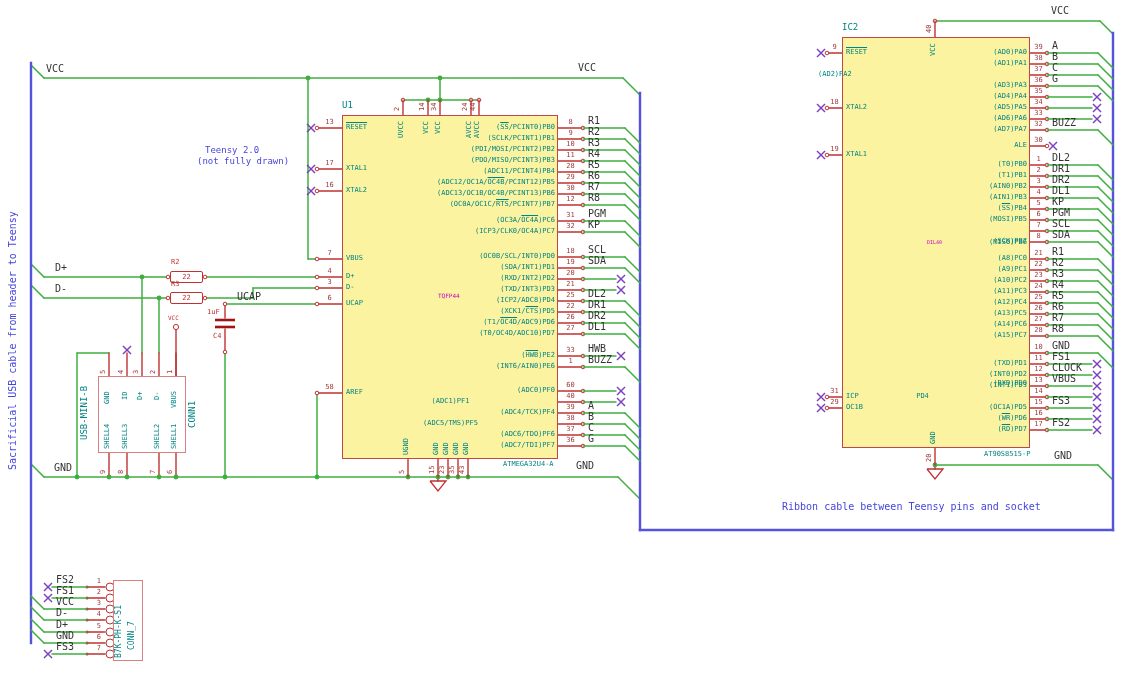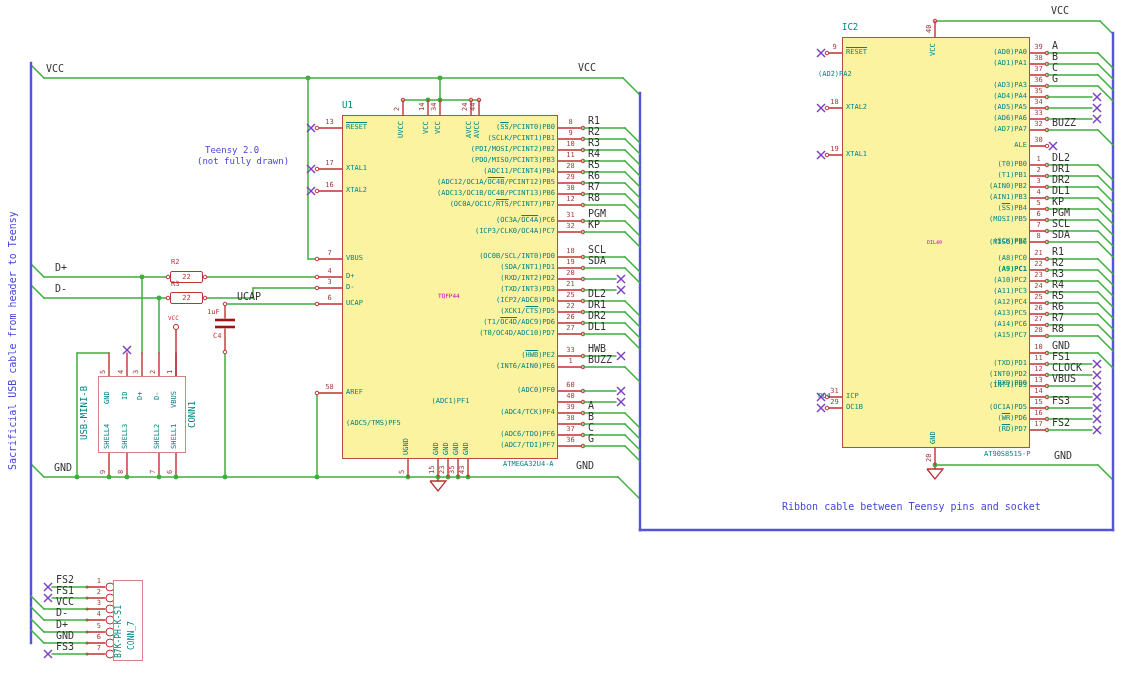--- a/index.html
+++ b/index.html
@@ -538,21 +538,21 @@
       <div class="t pin-name" style="left: 346px; top: 363px; width: 209px; text-align: right;"><span></span><span>(INT6/AIN0)PE6</span></div>
       <div class="t net" style="left: 588px; top: 355px;"><span>BUZZ</span></div>
       <div class="t pin-num" style="left: 558px; top: 382px; width: 25px; text-align: center;"><span>60</span></div>
       <div class="t pin-name" style="left: 346px; top: 387px; width: 209px; text-align: right;"><span></span><span>(ADC0)PF0</span></div>
       <div class="t pin-num" style="left: 558px; top: 393px; width: 25px; text-align: center;"><span>40</span></div>
       <div class="t pin-name" style="left: 346px; top: 398px; width: 209px; text-align: center;"><span></span><span>(ADC1)PF1</span></div>
       <div class="t pin-num" style="left: 558px; top: 404px; width: 25px; text-align: center;"><span>39</span></div>
       <div class="t pin-name" style="left: 346px; top: 409px; width: 209px; text-align: right;"><span></span><span>(ADC4/TCK)PF4</span></div>
       <div class="t net" style="left: 588px; top: 401px;"><span>A</span></div>
       <div class="t pin-num" style="left: 558px; top: 415px; width: 25px; text-align: center;"><span>38</span></div>
-      <div class="t pin-name" style="left: 346px; top: 420px; width: 209px; text-align: left;"><span></span><span>(ADC5/TMS)PF5</span></div>
+      <div class="t pin-name" style="left: 346px; top: 420px; width: 209px; text-align: center;"><span></span><span>(ADC5/TMS)PF5</span></div>
       <div class="t net" style="left: 588px; top: 412px;"><span>B</span></div>
       <div class="t pin-num" style="left: 558px; top: 426px; width: 25px; text-align: center;"><span>37</span></div>
       <div class="t pin-name" style="left: 346px; top: 431px; width: 209px; text-align: right;"><span></span><span>(ADC6/TDO)PF6</span></div>
       <div class="t net" style="left: 588px; top: 423px;"><span>C</span></div>
       <div class="t pin-num" style="left: 558px; top: 437px; width: 25px; text-align: center;"><span>36</span></div>
       <div class="t pin-name" style="left: 346px; top: 442px; width: 209px; text-align: right;"><span></span><span>(ADC7/TDI)PF7</span></div>
       <div class="t net" style="left: 588px; top: 434px;"><span>G</span></div>
       <div class="t pin-num" style="left: 317px; top: 119px; width: 25px; text-align: center;"><span>13</span></div>
       <div class="t pin-name" style="left: 346px; top: 124px;"><span></span><span></span><span class="ov">RESET</span><span></span></div>
       <div class="t pin-num" style="left: 317px; top: 160px; width: 25px; text-align: center;"><span>17</span></div>
@@ -637,21 +637,21 @@
       <div class="t pin-num" style="left: 1030px; top: 222px; width: 17px; text-align: center;"><span>7</span></div>
       <div class="t pin-name" style="left: 818px; top: 227px; width: 209px; text-align: right; margin-top: 12px;"><span></span><span>(MISO)PB6</span></div>
       <div class="t net" style="left: 1052px; top: 219px;"><span>SCL</span></div>
       <div class="t pin-num" style="left: 1030px; top: 233px; width: 17px; text-align: center;"><span>8</span></div>
       <div class="t pin-name" style="left: 818px; top: 238px; width: 209px; text-align: right;"><span></span><span>(SCK)PB7</span></div>
       <div class="t net" style="left: 1052px; top: 230px;"><span>SDA</span></div>
       <div class="t pin-num" style="left: 1030px; top: 250px; width: 17px; text-align: center;"><span>21</span></div>
       <div class="t pin-name" style="left: 818px; top: 255px; width: 209px; text-align: right;"><span></span><span>(A8)PC0</span></div>
       <div class="t net" style="left: 1052px; top: 247px;"><span>R1</span></div>
       <div class="t pin-num" style="left: 1030px; top: 261px; width: 17px; text-align: center;"><span>22</span></div>
-      <div class="t pin-name" style="left: 818px; top: 266px; width: 209px; text-align: right; font-weight: bold;"><span></span><span>(A9)PC1</span></div>
+      <div class="t pin-name" style="left: 818px; top: 266px; width: 209px; text-align: right;"><span></span><span>(A9)PC1</span></div>
       <div class="t net" style="left: 1052px; top: 258px;"><span>R2</span></div>
       <div class="t pin-num" style="left: 1030px; top: 272px; width: 17px; text-align: center;"><span>23</span></div>
       <div class="t pin-name" style="left: 818px; top: 277px; width: 209px; text-align: right;"><span></span><span>(A10)PC2</span></div>
       <div class="t net" style="left: 1052px; top: 269px;"><span>R3</span></div>
       <div class="t pin-num" style="left: 1030px; top: 283px; width: 17px; text-align: center;"><span>24</span></div>
       <div class="t pin-name" style="left: 818px; top: 288px; width: 209px; text-align: right;"><span></span><span>(A11)PC3</span></div>
       <div class="t net" style="left: 1052px; top: 280px;"><span>R4</span></div>
       <div class="t pin-num" style="left: 1030px; top: 294px; width: 17px; text-align: center;"><span>25</span></div>
       <div class="t pin-name" style="left: 818px; top: 299px; width: 209px; text-align: right;"><span></span><span>(A12)PC4</span></div>
       <div class="t net" style="left: 1052px; top: 291px;"><span>R5</span></div>
@@ -670,21 +670,21 @@
       <div class="t pin-num" style="left: 1030px; top: 355px; width: 17px; text-align: center;"><span>11</span></div>
       <div class="t pin-name" style="left: 818px; top: 360px; width: 209px; text-align: right;"><span></span><span>(TXD)PD1</span></div>
       <div class="t net" style="left: 1052px; top: 352px;"><span>FS1</span></div>
       <div class="t pin-num" style="left: 1030px; top: 366px; width: 17px; text-align: center;"><span>12</span></div>
       <div class="t pin-name" style="left: 818px; top: 371px; width: 209px; text-align: right;"><span></span><span>(INT0)PD2</span></div>
       <div class="t net" style="left: 1052px; top: 363px;"><span>CLOCK</span></div>
       <div class="t pin-num" style="left: 1030px; top: 377px; width: 17px; text-align: center;"><span>13</span></div>
       <div class="t pin-name" style="left: 818px; top: 382px; width: 209px; text-align: right;"><span></span><span>(INT1)PD3</span></div>
       <div class="t net" style="left: 1052px; top: 374px;"><span>VBUS</span></div>
       <div class="t pin-num" style="left: 1030px; top: 388px; width: 17px; text-align: center;"><span>14</span></div>
-      <div class="t pin-name" style="left: 818px; top: 393px; width: 209px; text-align: left;"><span></span><span>PD4</span></div>
+      <div class="t pin-name" style="left: 818px; top: 393px; width: 209px; text-align: center;"><span></span><span>PD4</span></div>
       <div class="t pin-num" style="left: 1030px; top: 399px; width: 17px; text-align: center;"><span>15</span></div>
       <div class="t pin-name" style="left: 818px; top: 404px; width: 209px; text-align: right;"><span></span><span>(OC1A)PD5</span></div>
       <div class="t net" style="left: 1052px; top: 396px;"><span>FS3</span></div>
       <div class="t pin-num" style="left: 1030px; top: 410px; width: 17px; text-align: center;"><span>16</span></div>
       <div class="t pin-name" style="left: 818px; top: 415px; width: 209px; text-align: right;"><span></span><span>(</span><span class="ov">WR</span><span>)PD6</span></div>
       <div class="t pin-num" style="left: 1030px; top: 421px; width: 17px; text-align: center;"><span>17</span></div>
       <div class="t pin-name" style="left: 818px; top: 426px; width: 209px; text-align: right;"><span></span><span>(</span><span class="ov">RD</span><span>)PD7</span></div>
       <div class="t net" style="left: 1052px; top: 418px;"><span>FS2</span></div>
       <div class="t pin-num" style="left: 827px; top: 44px; width: 15px; text-align: center;"><span>9</span></div>
       <div class="t pin-name" style="left: 846px; top: 49px;"><span></span><span></span><span class="ov">RESET</span><span></span></div>

